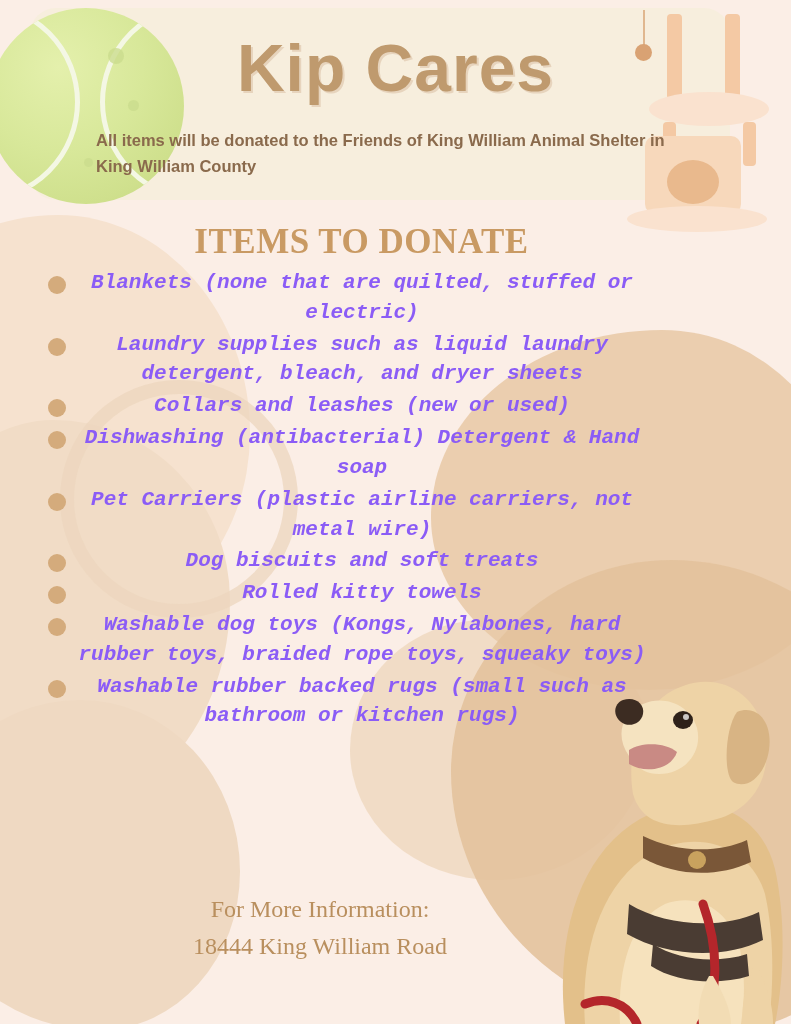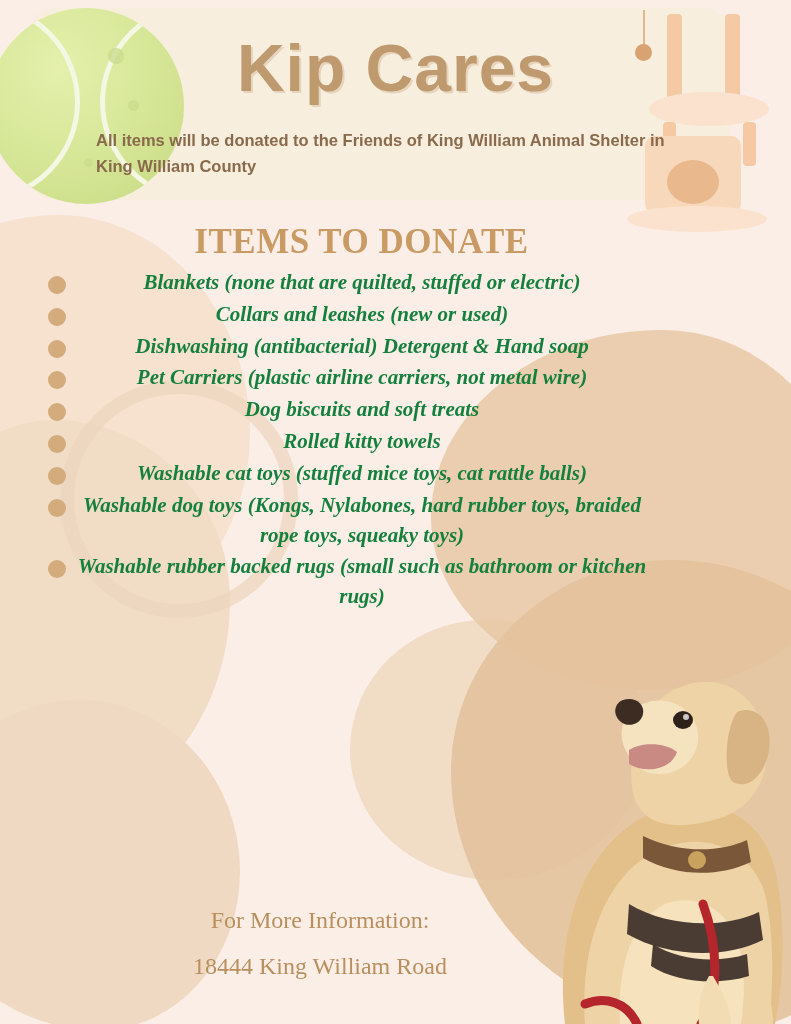--- a/index.html
+++ b/index.html
@@ -240,40 +240,40 @@
     width: 18px;
     height: 18px;
     border-radius: 50%;
     background: #d4ab7c;
     margin-top: 8px;
     margin-right: 10px;
   }
   .item-text {
     flex: 1 1 auto;
     text-align: center;
-    font-family: Liberation Serif, serif;
+    font-family: Liberation Mono, monospace;
     font-style: italic;
     font-weight: bold;
     font-size: 21px;
     line-height: 1.42;
-    color: #15803d;
+    color: #8b5cf6;
   }
 
   .footer {
     position: absolute;
     top: 892px;
     left: 40px;
     width: 560px;
     text-align: center;
     font-family: "Liberation Serif", serif;
     font-size: 24px;
     color: #b98f5e;
     line-height: 1.45;
   }
-  .footer div { margin-bottom: 2px; margin-top: 11px; }
+  .footer div { margin-bottom: 2px; }
 </style>
 </head>
 <body>
 
 <div class="bg-layer">
   <div class="blob-left-big"></div>
   <div class="blob-left-mid"></div>
   <div class="blob-left-low"></div>
   <div class="ring-left"></div>
   <div class="blob-tan-mid"></div>
@@ -343,41 +343,41 @@
   <div class="subtitle">All items will be donated to the Friends of King William Animal Shelter in King William County</div>
   <div class="section-heading">ITEMS TO DONATE</div>
 
   <div class="list">
     <div class="list-item">
       <span class="bullet"></span>
       <span class="item-text">Blankets (none that are quilted, stuffed or electric)</span>
     </div>
     <div class="list-item">
       <span class="bullet"></span>
+      <span class="item-text">Laundry supplies such as liquid laundry detergent, bleach, and dryer sheets</span>
+    </div>
+    <div class="list-item">
+      <span class="bullet"></span>
       <span class="item-text">Collars and leashes (new or used)</span>
     </div>
     <div class="list-item">
       <span class="bullet"></span>
       <span class="item-text">Dishwashing (antibacterial) Detergent &amp; Hand soap</span>
     </div>
     <div class="list-item">
       <span class="bullet"></span>
       <span class="item-text">Pet Carriers (plastic airline carriers, not metal wire)</span>
     </div>
     <div class="list-item">
       <span class="bullet"></span>
       <span class="item-text">Dog biscuits and soft treats</span>
     </div>
     <div class="list-item">
       <span class="bullet"></span>
       <span class="item-text">Rolled kitty towels</span>
-    </div>
-    <div class="list-item">
-      <span class="bullet"></span>
-      <span class="item-text">Washable cat toys (stuffed mice toys, cat rattle balls)</span>
     </div>
     <div class="list-item">
       <span class="bullet"></span>
       <span class="item-text">Washable dog toys (Kongs, Nylabones, hard rubber toys, braided rope toys, squeaky toys)</span>
     </div>
     <div class="list-item">
       <span class="bullet"></span>
       <span class="item-text">Washable rubber backed rugs (small such as bathroom or kitchen rugs)</span>
     </div>
   </div>

